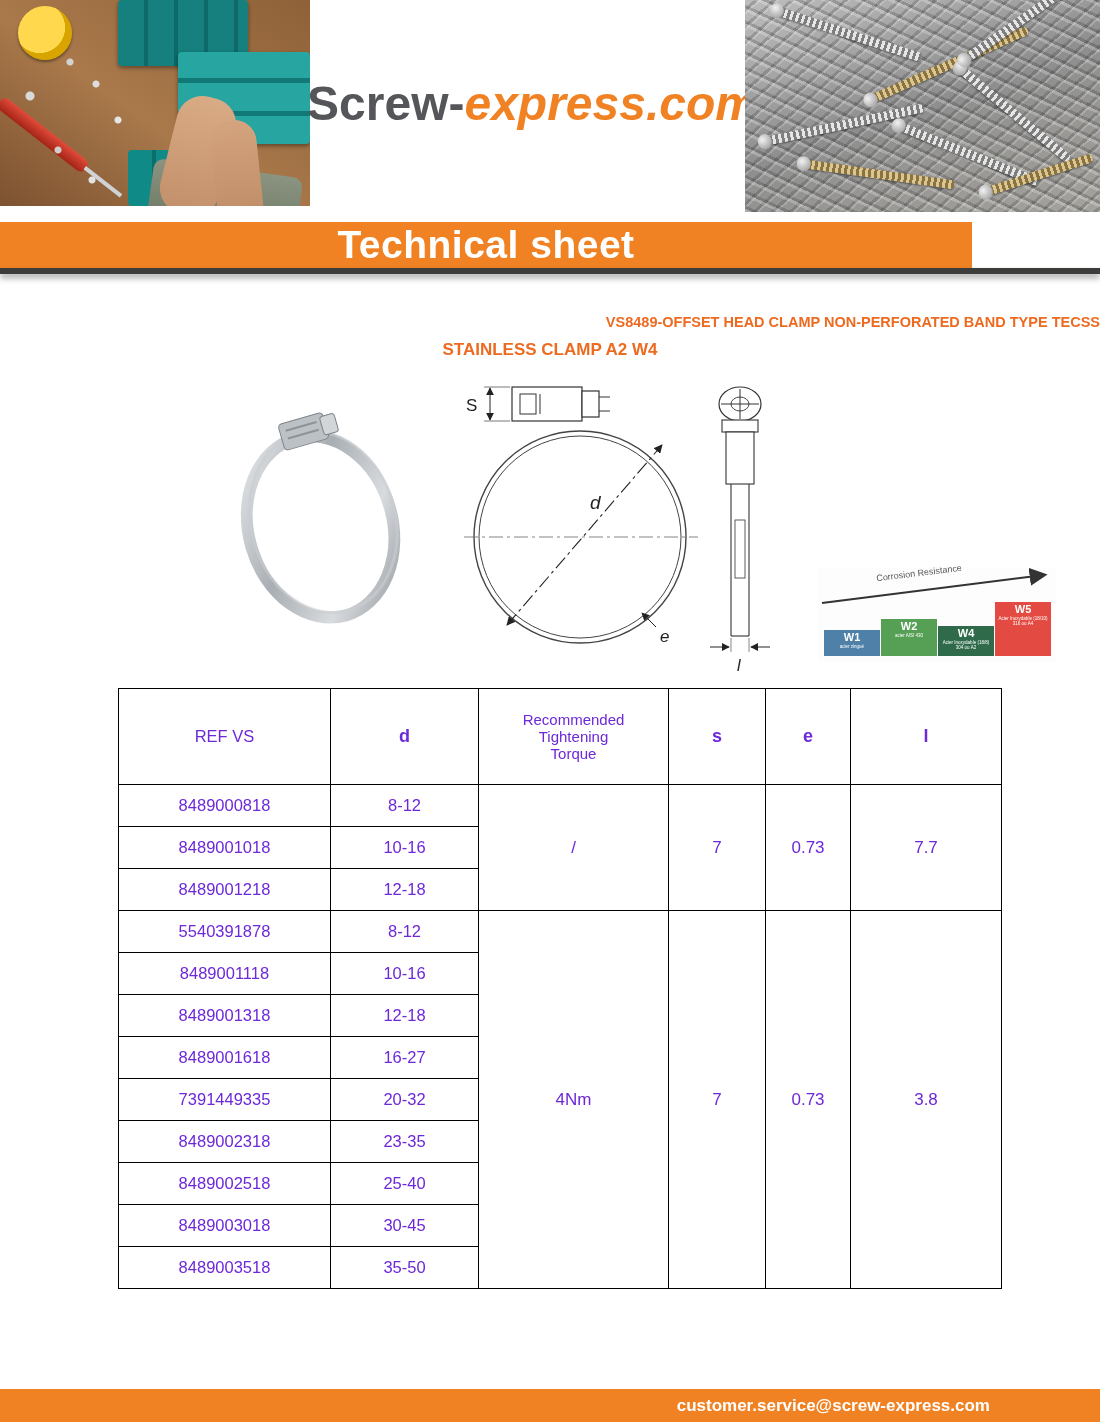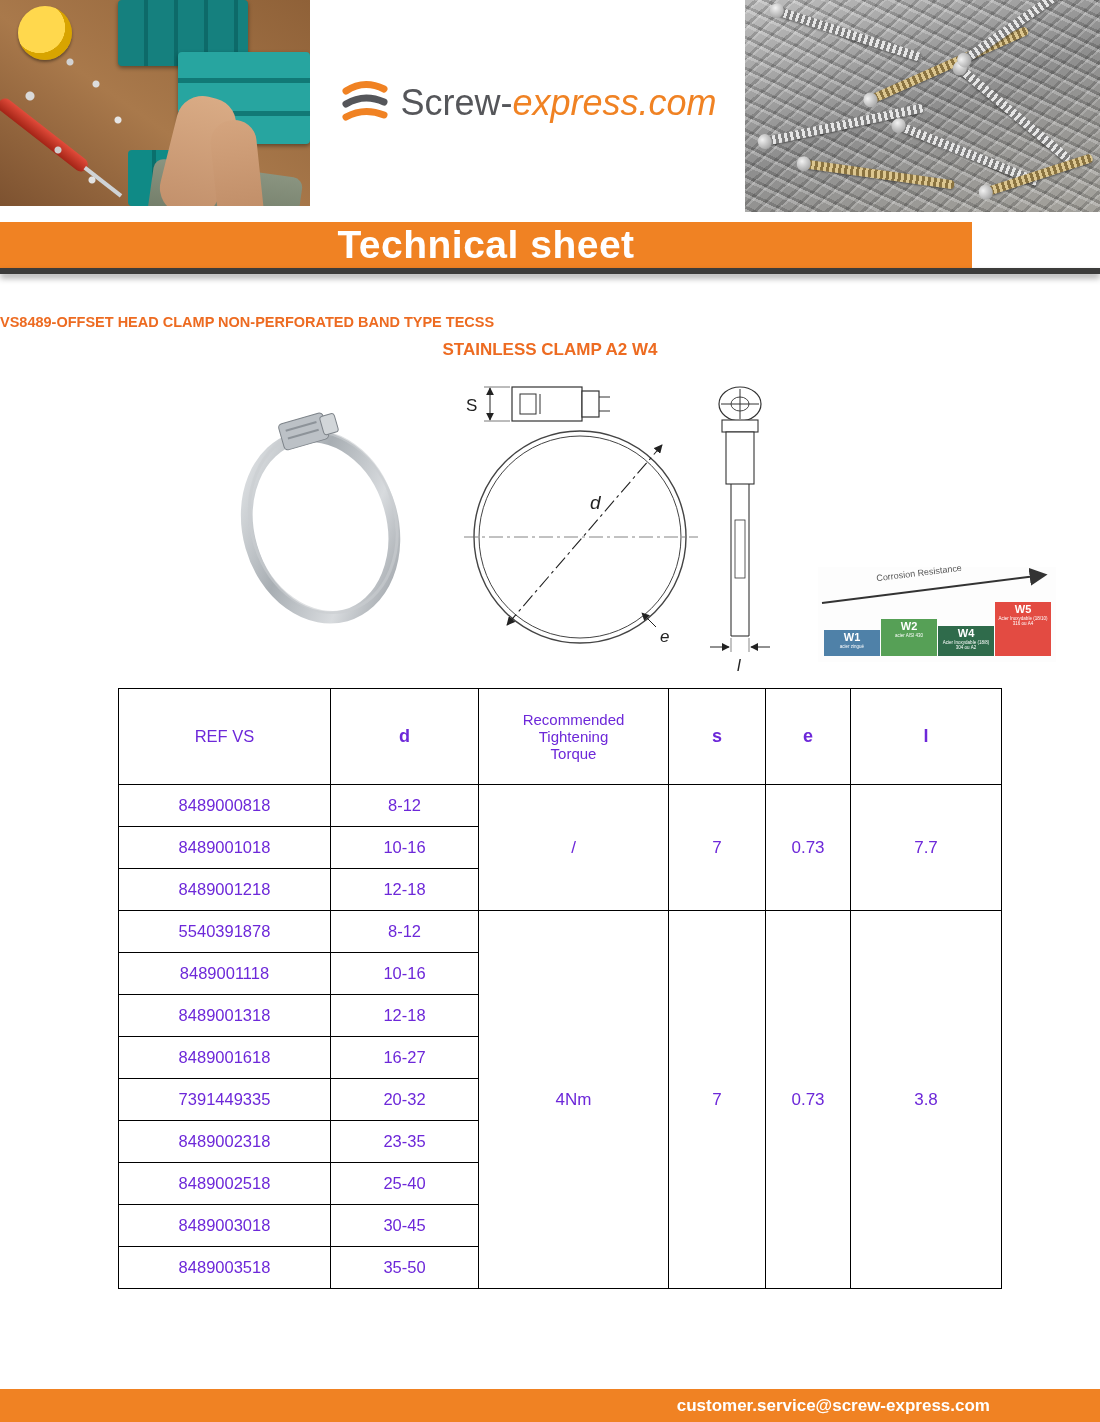--- a/index.html
+++ b/index.html
@@ -41,33 +41,33 @@
       linear-gradient(160deg,#bdbdbd,#8e8e8e 50%,#a5a39d);}
   .sc{position:absolute;height:9px;border-radius:4px;
     background:repeating-linear-gradient(90deg,#e6e6e6 0 3px,#7e7e7e 3px 6px);
     box-shadow:0 1px 2px rgba(0,0,0,.45);}
   .sc::before{content:"";position:absolute;left:-9px;top:-3px;width:14px;height:15px;border-radius:50%;
     background:radial-gradient(circle at 35% 35%,#f2f2f2,#8f8f8f);}
   .sc.gold{background:repeating-linear-gradient(90deg,#dcc68f 0 3px,#8a7340 3px 6px);}
 
   
   .logo{position:absolute;left:310px;top:0;width:435px;height:206px;display:flex;align-items:center;justify-content:center;gap:10px;}
-  .brand-text{font-size:36px;font-weight:normal;white-space:nowrap;}
+  .brand-text{font-size:48px;font-weight:bold;white-space:nowrap;}
   .brand-dark{color:#55565a;}
   .brand-orange{color:#f08223;font-style:italic;}
 
   
   .banner{position:absolute;left:0;top:222px;width:972px;height:46px;background:#f08223;
     display:flex;align-items:center;justify-content:center;}
   .banner span{color:#fff;font-size:39px;font-weight:800;letter-spacing:.5px;}
   .banner-shadow{position:absolute;left:0;top:268px;width:1100px;height:6px;background:#3c3c3b;
     box-shadow:0 4px 6px rgba(0,0,0,.35);}
 
   
-  .title1{position:absolute;left:0;top:314px;width:1100px;text-align:left;
+  .title1{position:absolute;left:0;top:314px;width:1100px;text-align:right;
     color:#ed6b21;font-size:14.5px;font-weight:bold;}
   .title2{position:absolute;left:0;top:340px;width:1100px;text-align:center;
     color:#ed6b21;font-size:17px;font-weight:bold;}
 
   
   .diagrams{position:absolute;left:0;top:375px;width:1100px;height:305px;}
   .svg-abs{position:absolute;}
   .dim-text{font-family:"Liberation Sans",sans-serif;fill:#222;}
 
   .corrosion{position:absolute;left:818px;top:192px;width:238px;height:95px;background:#fdfdfd;}

